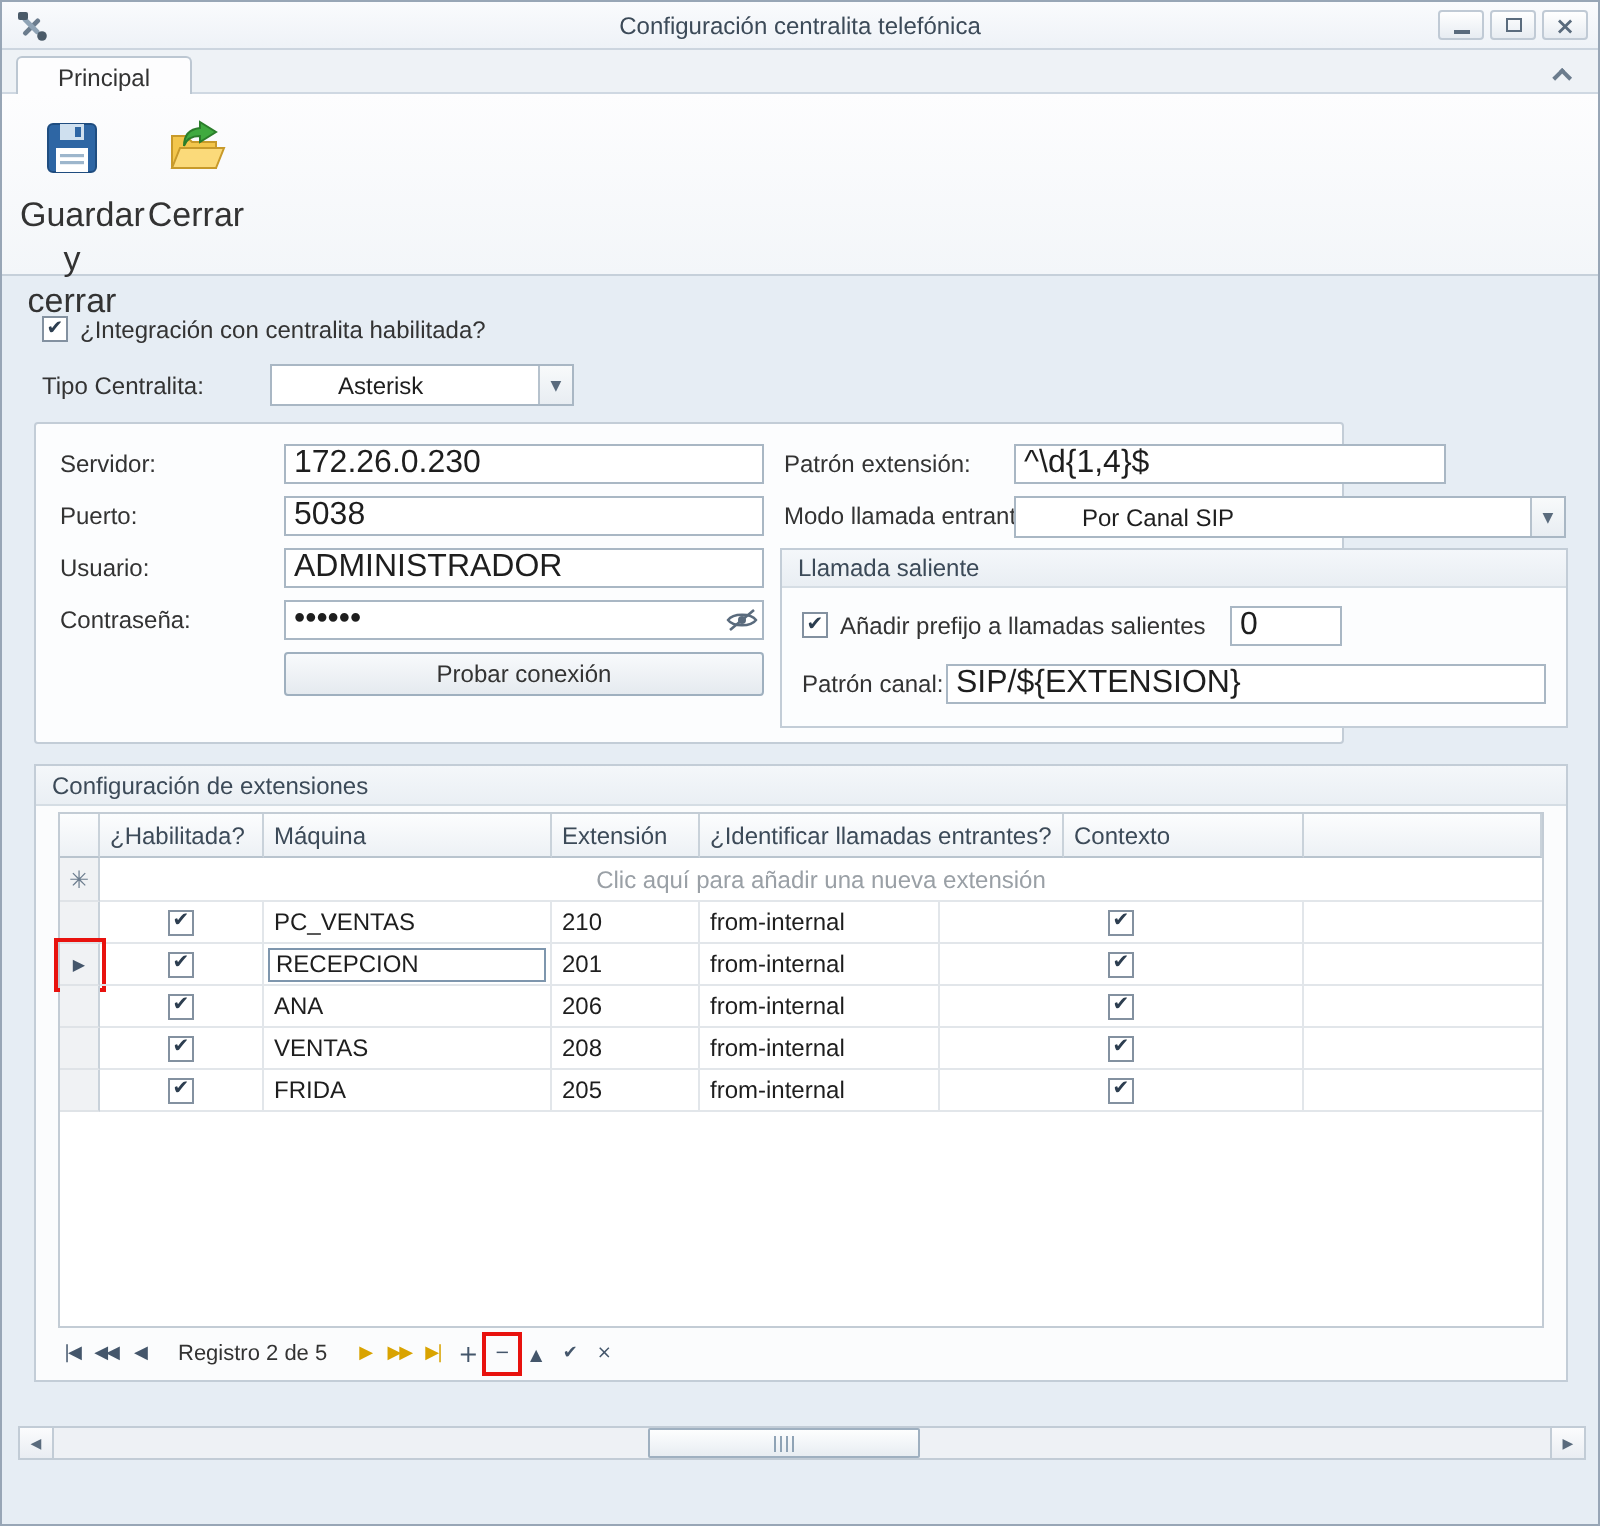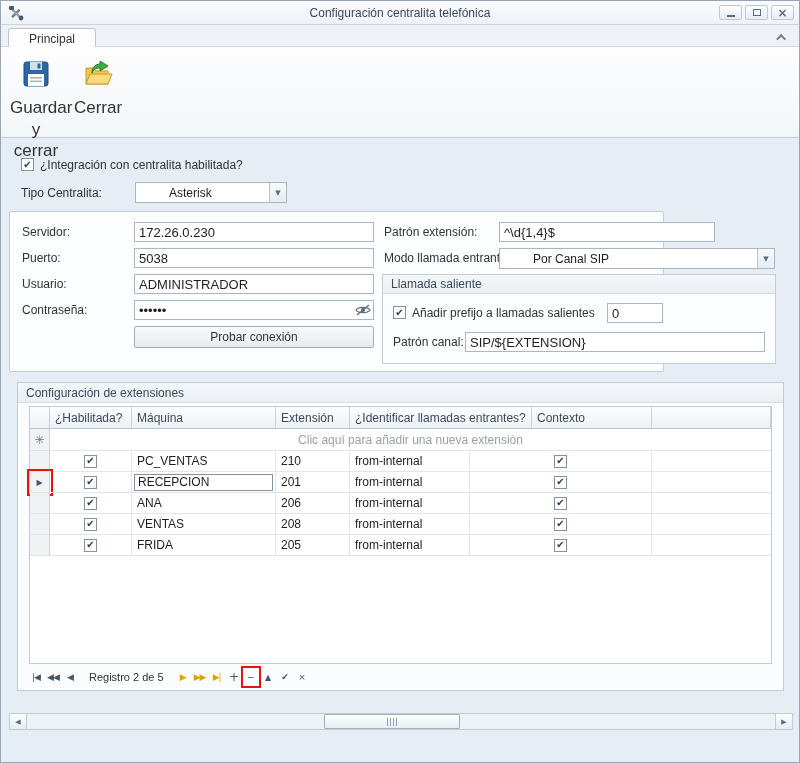--- a/index.html
+++ b/index.html
@@ -49,21 +49,21 @@
   }
   
   .label { position:absolute; color:#333; white-space:nowrap; }
   .checkbox {
     width:13px; height:13px; background:#fff; border:1px solid #8391a0;
     display:inline-flex; align-items:center; justify-content:center; flex:0 0 auto;
   }
   .checkbox.checked::after { content:"✔"; font-family:"DejaVu Sans",sans-serif; font-size:10px; color:#2d3e50; line-height:1; }
   .field {
     position:absolute; height:20px; background:#fff; border:1px solid #a9b7c4;
-    font-family:"Liberation Sans","DejaVu Sans",sans-serif; font-size:13px; color:#1e1e1e;
+    font-family:"Liberation Sans","DejaVu Sans",sans-serif; font-size:16px; color:#1e1e1e;
     padding:0 4px; outline:none;
   }
   .combo { position:absolute; height:21px; background:#fff; border:1px solid #a9b7c4; display:flex; align-items:center; }
   .combo .val { flex:1; padding:0 5px;margin-left:28px; }
   .dd-btn {
     width:17px; align-self:stretch; border-left:1px solid #b6c2cd;
     background:linear-gradient(#f8fafb,#e8edf2); display:flex; align-items:center; justify-content:center;
   }
   .dd-glyph { font-family:"DejaVu Sans",sans-serif; font-size:7px; color:#5a6b7d; }
   .panel { position:absolute; background:#fcfdfe; border:1px solid #c3cdd7; border-radius:2px; }
@@ -188,21 +188,21 @@
   <span class="label" style="left:39px;top:157px;">¿Integración con centralita habilitada?</span>
 
   <span class="label" style="left:20px;top:185px;">Tipo Centralita:</span>
   <div class="combo" style="left:134px;top:181px;width:152px;">
     <span class="val">Asterisk</span>
     <span class="dd-btn">
         <span class="dd-glyph">▼</span>
       </span>
   </div>
 
-  <div class="panel" style="left:8px;top:210px;width:655px;height:161px;">
+  <div class="panel" style="left:16px;top:210px;width:655px;height:161px;">
     <span class="label" style="left:12px;top:13px;">Servidor:</span>
     <input class="field" style="left: 124px; top: 10px; width: 240px;" value="172.26.0.230">
     <span class="label" style="left:12px;top:39px;">Puerto:</span>
     <input class="field" style="left: 124px; top: 36px; width: 240px;" value="5038">
     <span class="label" style="left:12px;top:65px;">Usuario:</span>
     <input class="field" style="left: 124px; top: 62px; width: 240px;" value="ADMINISTRADOR">
     <span class="label" style="left:12px;top:91px;">Contraseña:</span>
     <input class="field" style="left: 124px; top: 88px; width: 240px; padding-right: 22px;" value="••••••">
     <span class="eye-wrap" style="right:auto;left:344px;top:91px;">
       <svg width="16" height="12" viewBox="0 0 16 12">

